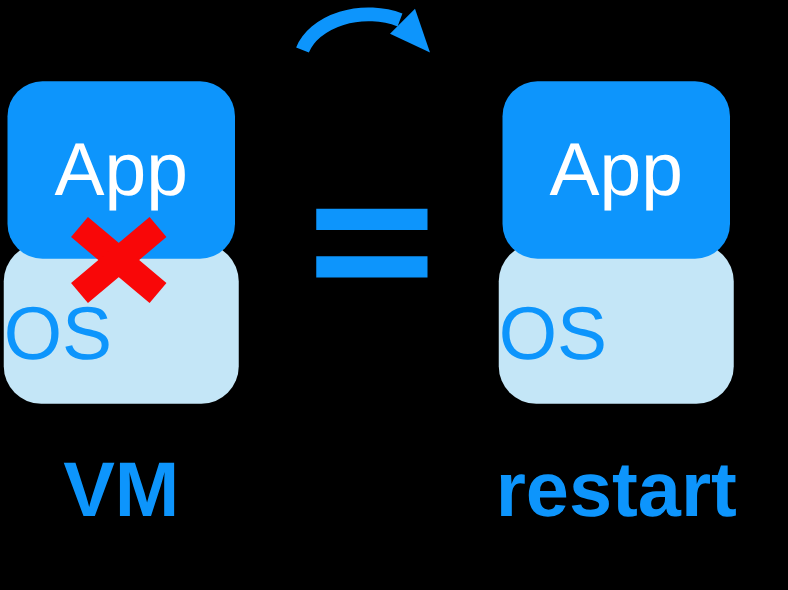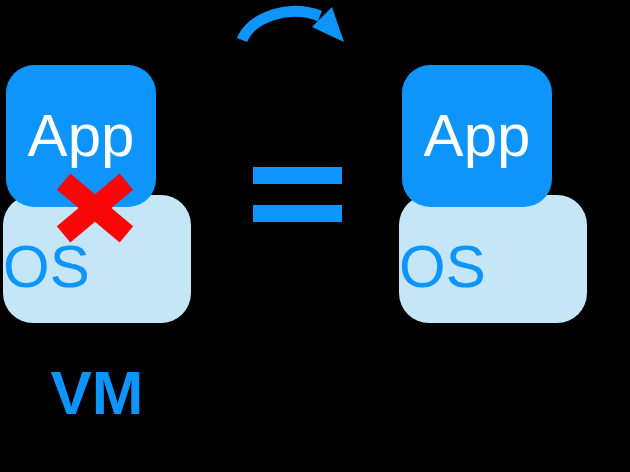--- a/index.html
+++ b/index.html
@@ -57,21 +57,21 @@
     background: var(--light-blue);
     border-radius: 30px;
     display: flex;
     align-items: center;
     justify-content: flex-start;
   }
   .box-app {
     position: absolute;
     left: 3px;
     top: 0;
-    width: 150px;
+    width: 182px;
     height: 142px;
     background: var(--blue);
     border-radius: 28px;
     display: flex;
     align-items: center;
     justify-content: center;
   }
 
   .app-label { color: var(--white); font-size: 60px; line-height: 1; }
   .os-label  { color: var(--blue);  font-size: 60px; line-height: 1; }
@@ -129,15 +129,16 @@
     <div class="caption">VM</div>
   </div>
 
   <div class="stack right">
     <div class="box-os">
       <span class="os-label">OS</span>
     </div>
     <div class="box-app">
       <span class="app-label">App</span>
     </div>
+    <div class="caption">restart</div>
   </div>
 
 </div>
 
 </body></html>

